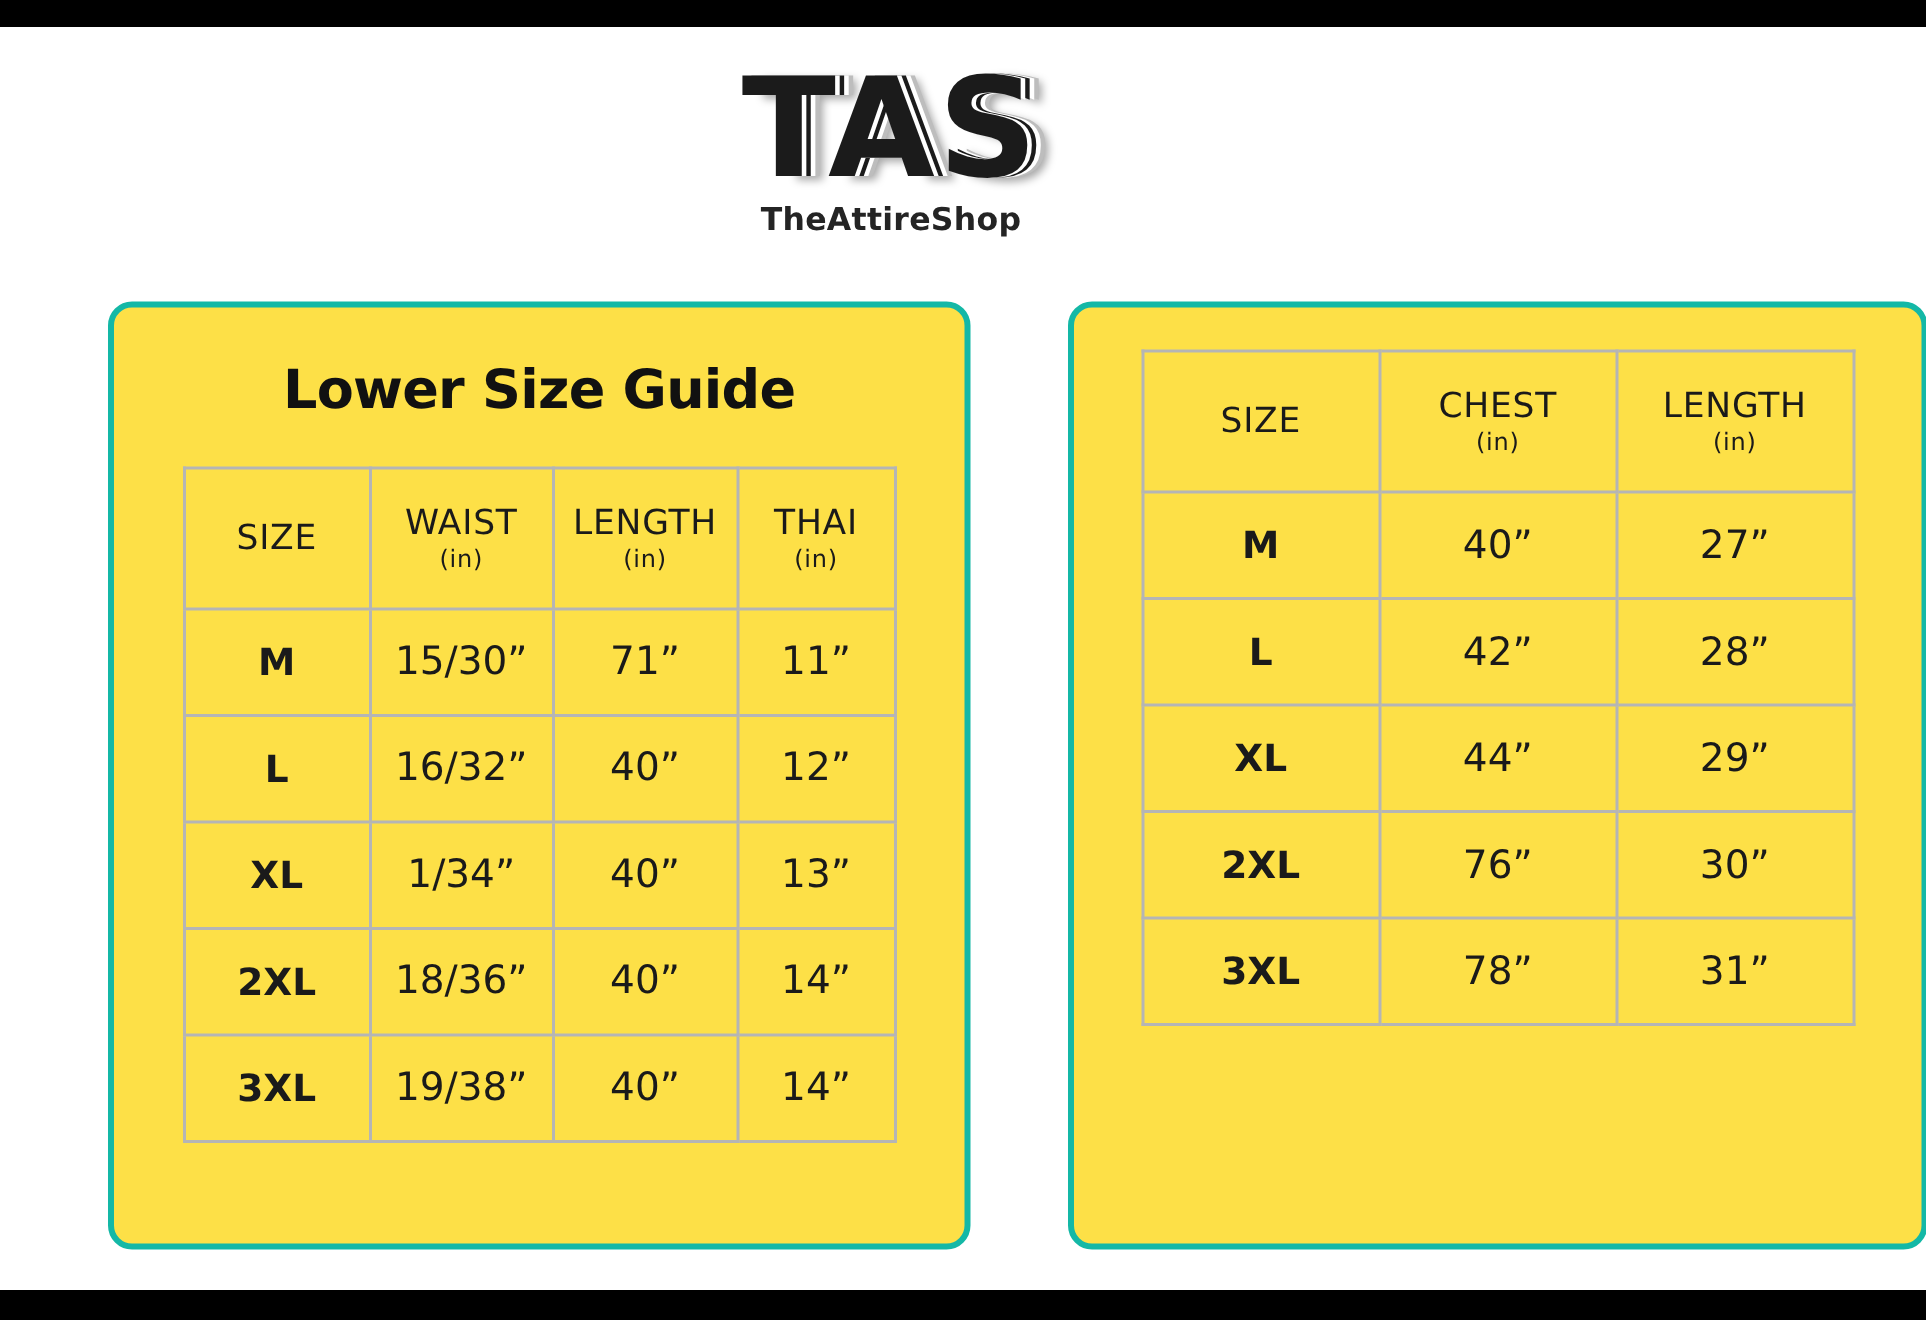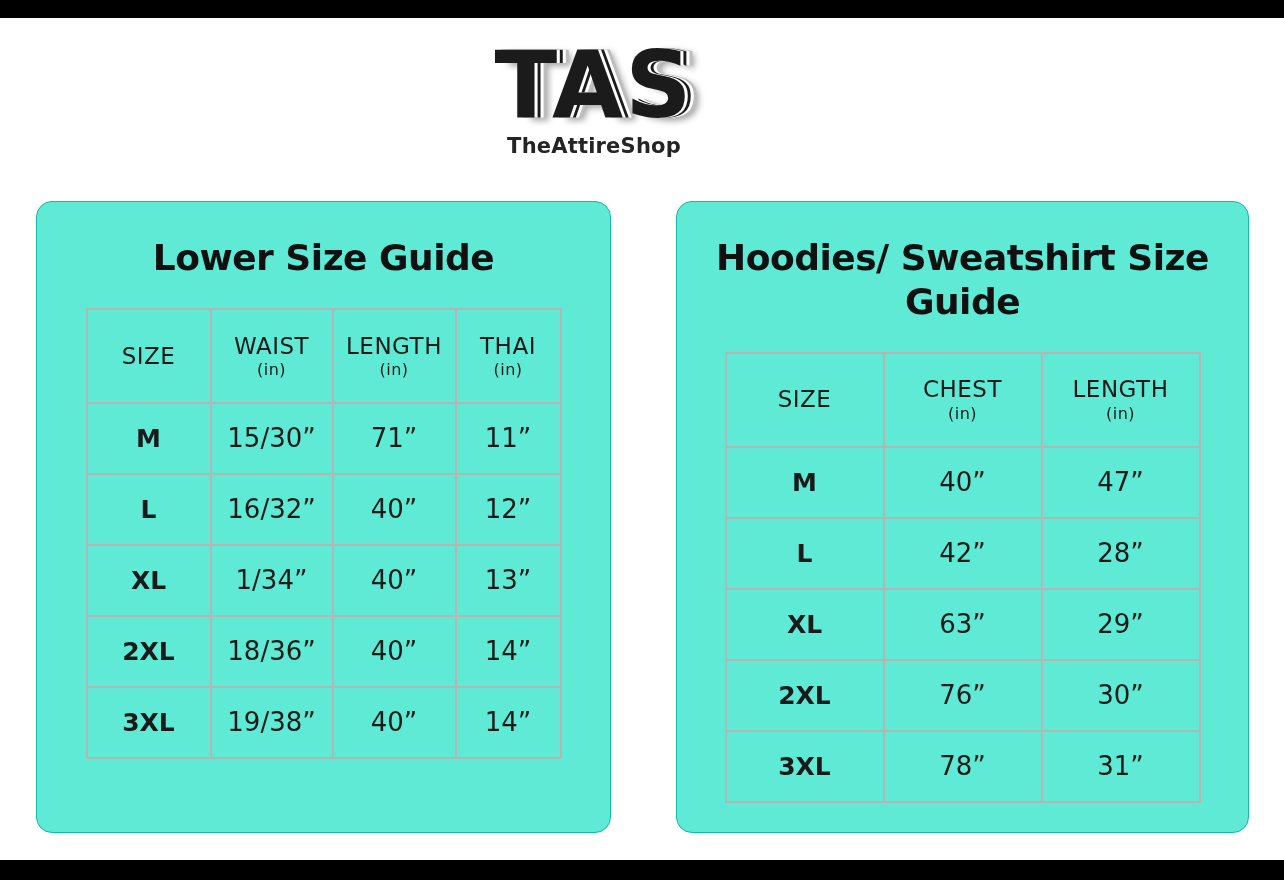--- a/index.html
+++ b/index.html
@@ -58,23 +58,24 @@
     font-weight: bold;
     font-size: 21px;
     color: #242424;
     letter-spacing: 0.2px;
   }
 
   
   .card {
     position: absolute;
     box-sizing: border-box;
-    border: 1px solid #14b8a6;
+    border: 4px solid #14b8a6;
     border-radius: 16px;
-    background: #5eead4;
+    background: #fde047;
+    margin-left: 36px;
   }
   #card-lower { left: 36px;  top: 183px; width: 575px; height: 632px; }
   #card-hoodie { left: 676px; top: 183px; width: 573px; height: 632px; }
 
   .card-title {
     margin: 34px 28px 0 28px;
     text-align: center;
     font-family: "DejaVu Sans", sans-serif;
     font-weight: bold;
     font-size: 36px;
@@ -199,21 +200,20 @@
             <td class="sizecol">3XL</td>
             <td>19/38”</td>
             <td>40”</td>
             <td>14”</td>
           </tr>
         </tbody>
       </table>
     </div>
 
     <div class="card" id="card-hoodie">
-      <div class="card-title">Hoodies/ Sweatshirt Size Guide</div>
 
       <table class="size-table" id="table-hoodie">
         <colgroup>
           <col class="c0">
             <col class="c1">
             <col class="c2">
         </colgroup>
         <thead>
           <tr>
             <th>
@@ -226,30 +226,30 @@
             <th>
               <span>LENGTH</span>
               <span class="unit">(in)</span>
             </th>
           </tr>
         </thead>
         <tbody>
           <tr>
             <td class="sizecol">M</td>
             <td>40”</td>
-            <td>47”</td>
+            <td>27”</td>
           </tr>
           <tr>
             <td class="sizecol">L</td>
             <td>42”</td>
             <td>28”</td>
           </tr>
           <tr>
             <td class="sizecol">XL</td>
-            <td>63”</td>
+            <td>44”</td>
             <td>29”</td>
           </tr>
           <tr>
             <td class="sizecol">2XL</td>
             <td>76”</td>
             <td>30”</td>
           </tr>
           <tr>
             <td class="sizecol">3XL</td>
             <td>78”</td>

